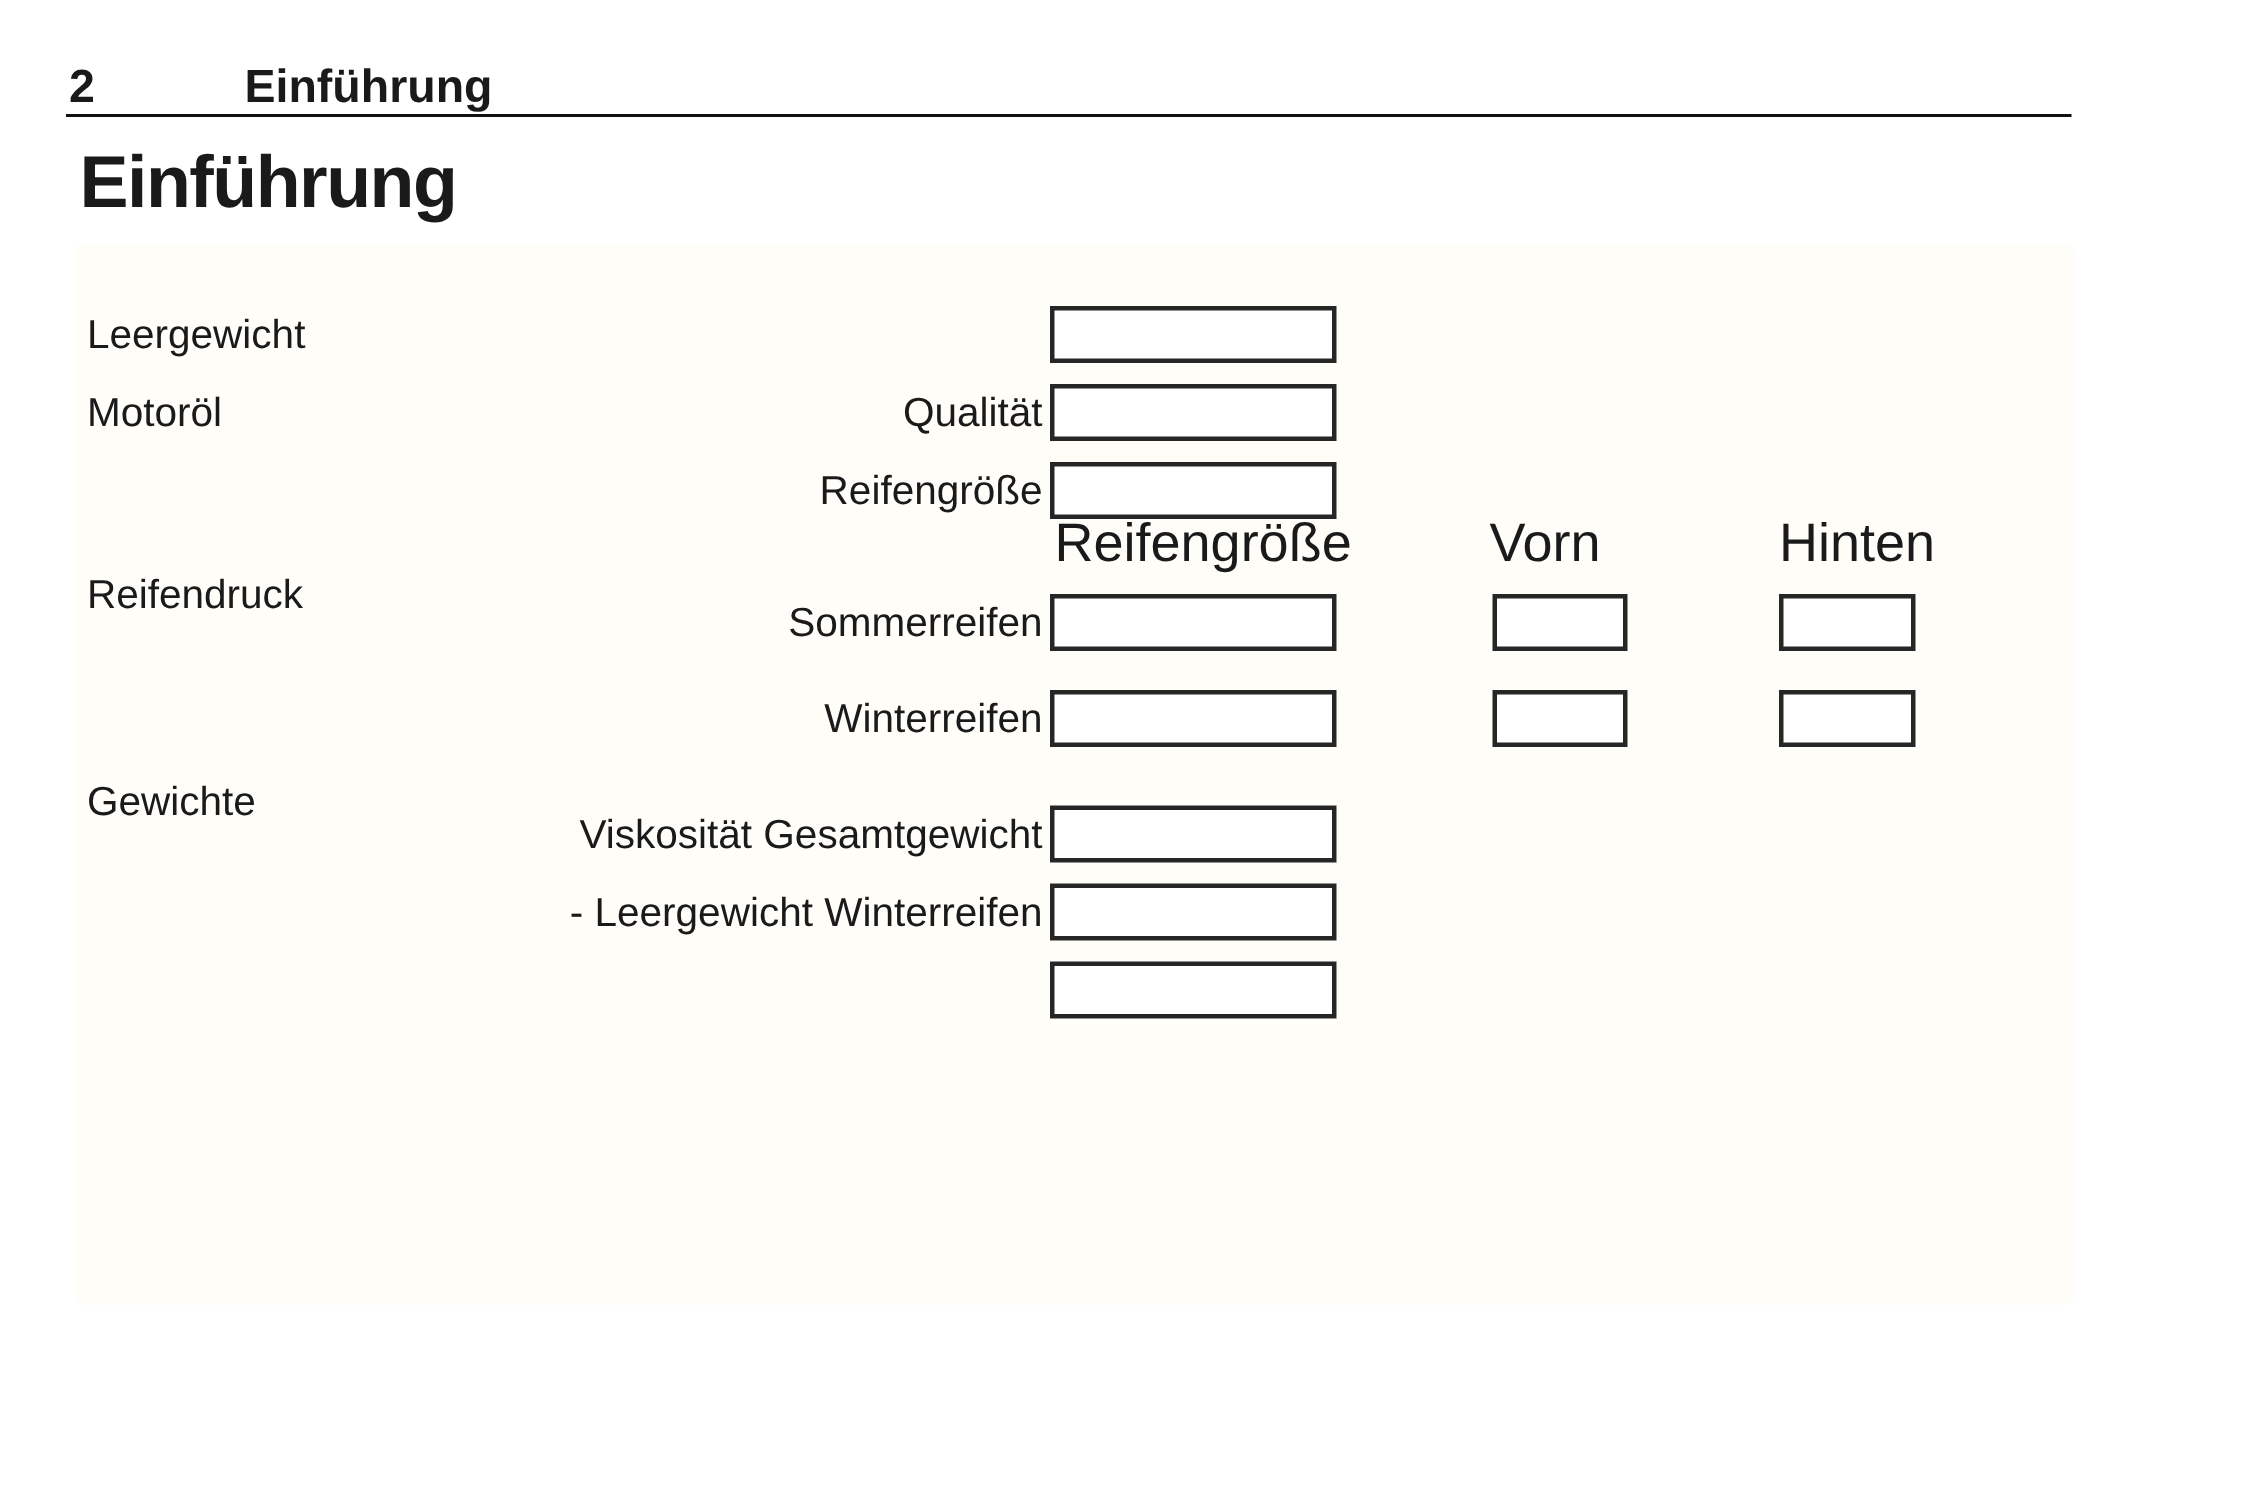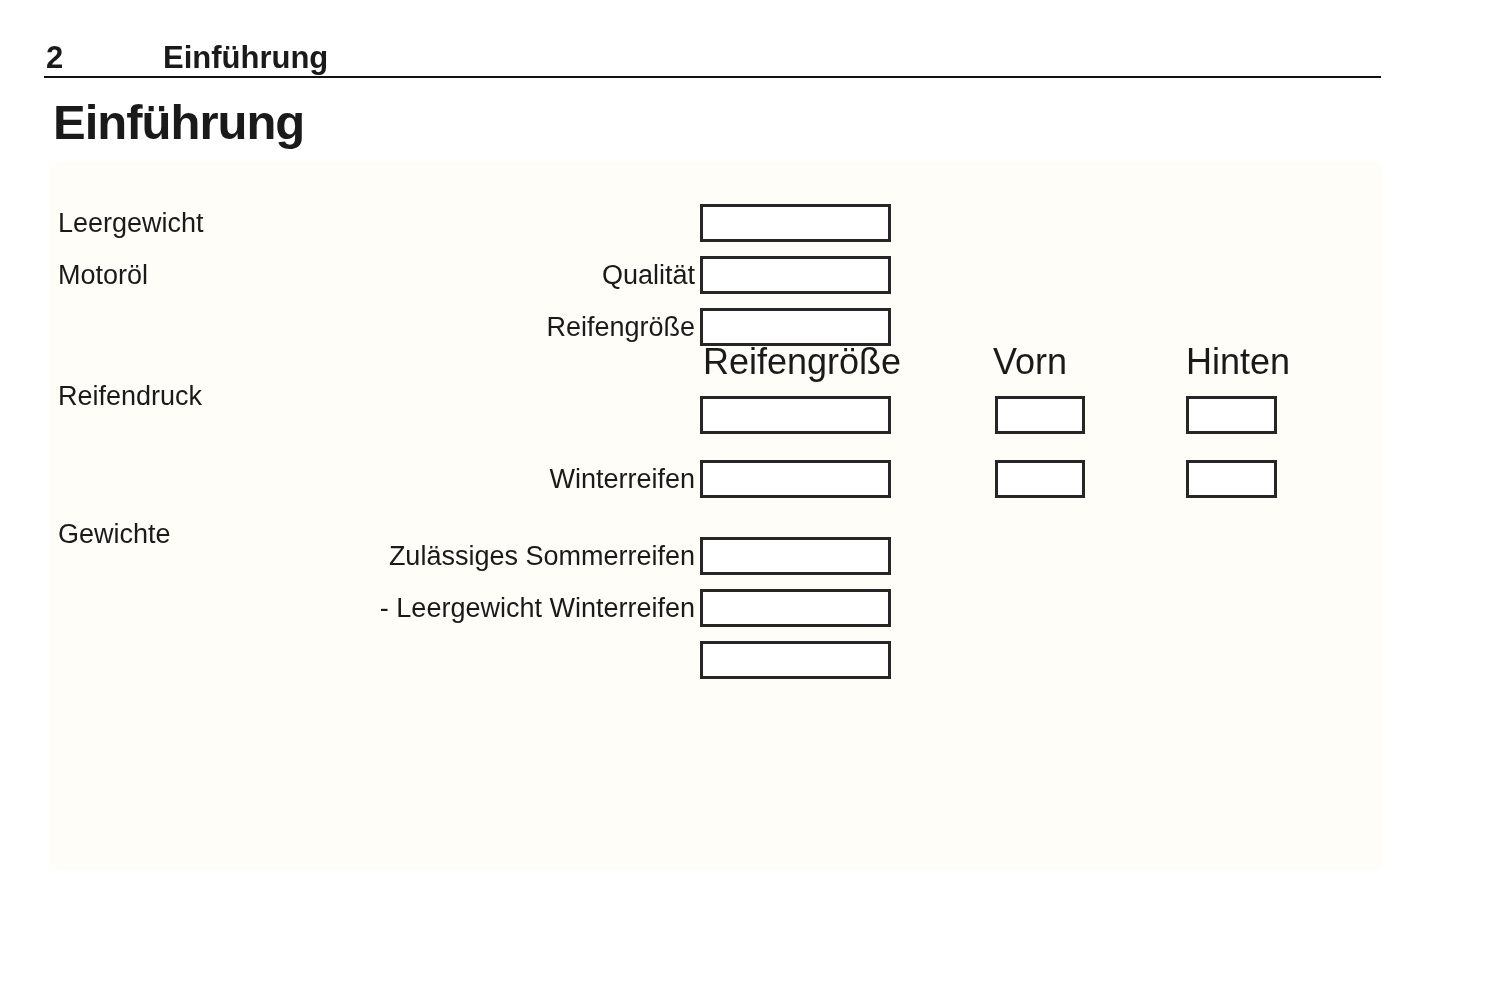--- a/index.html
+++ b/index.html
@@ -96,33 +96,34 @@
   <div class="frow" style="top:146px">
     <span class="flabel">Reifengröße</span>
     <input class="fbox main" type="text" value="" style="">
   </div>
 
   <div class="tire-head" style="left:653px">Reifengröße</div>
   <div class="tire-head" style="left:943px">Vorn</div>
   <div class="tire-head" style="left:1136px">Hinten</div>
 
   <div class="frow" style="top:234px">
+    <span class="flabel">Sommerreifen</span>
     <input class="fbox main" type="text" value="" style="">
     <input class="fbox vorn" type="text" value="" style="">
     <input class="fbox hinten" type="text" value="" style="">
   </div>
   <div class="frow" style="top:298px">
     <span class="flabel">Winterreifen</span>
     <input class="fbox main" type="text" value="" style="">
     <input class="fbox vorn" type="text" value="" style="">
     <input class="fbox hinten" type="text" value="" style="">
   </div>
 
   <div class="frow" style="top:375px">
-    <span class="flabel">Zulässiges Sommerreifen</span>
+    <span class="flabel">Viskosität Gesamtgewicht</span>
     <input class="fbox main" type="text" value="" style="">
   </div>
   <div class="frow" style="top:427px">
     <span class="flabel">- Leergewicht Winterreifen</span>
     <input class="fbox main" type="text" value="" style="">
   </div>
   <div class="frow" style="top:479px">
     <input class="fbox main" type="text" value="" style="">
   </div>
 

